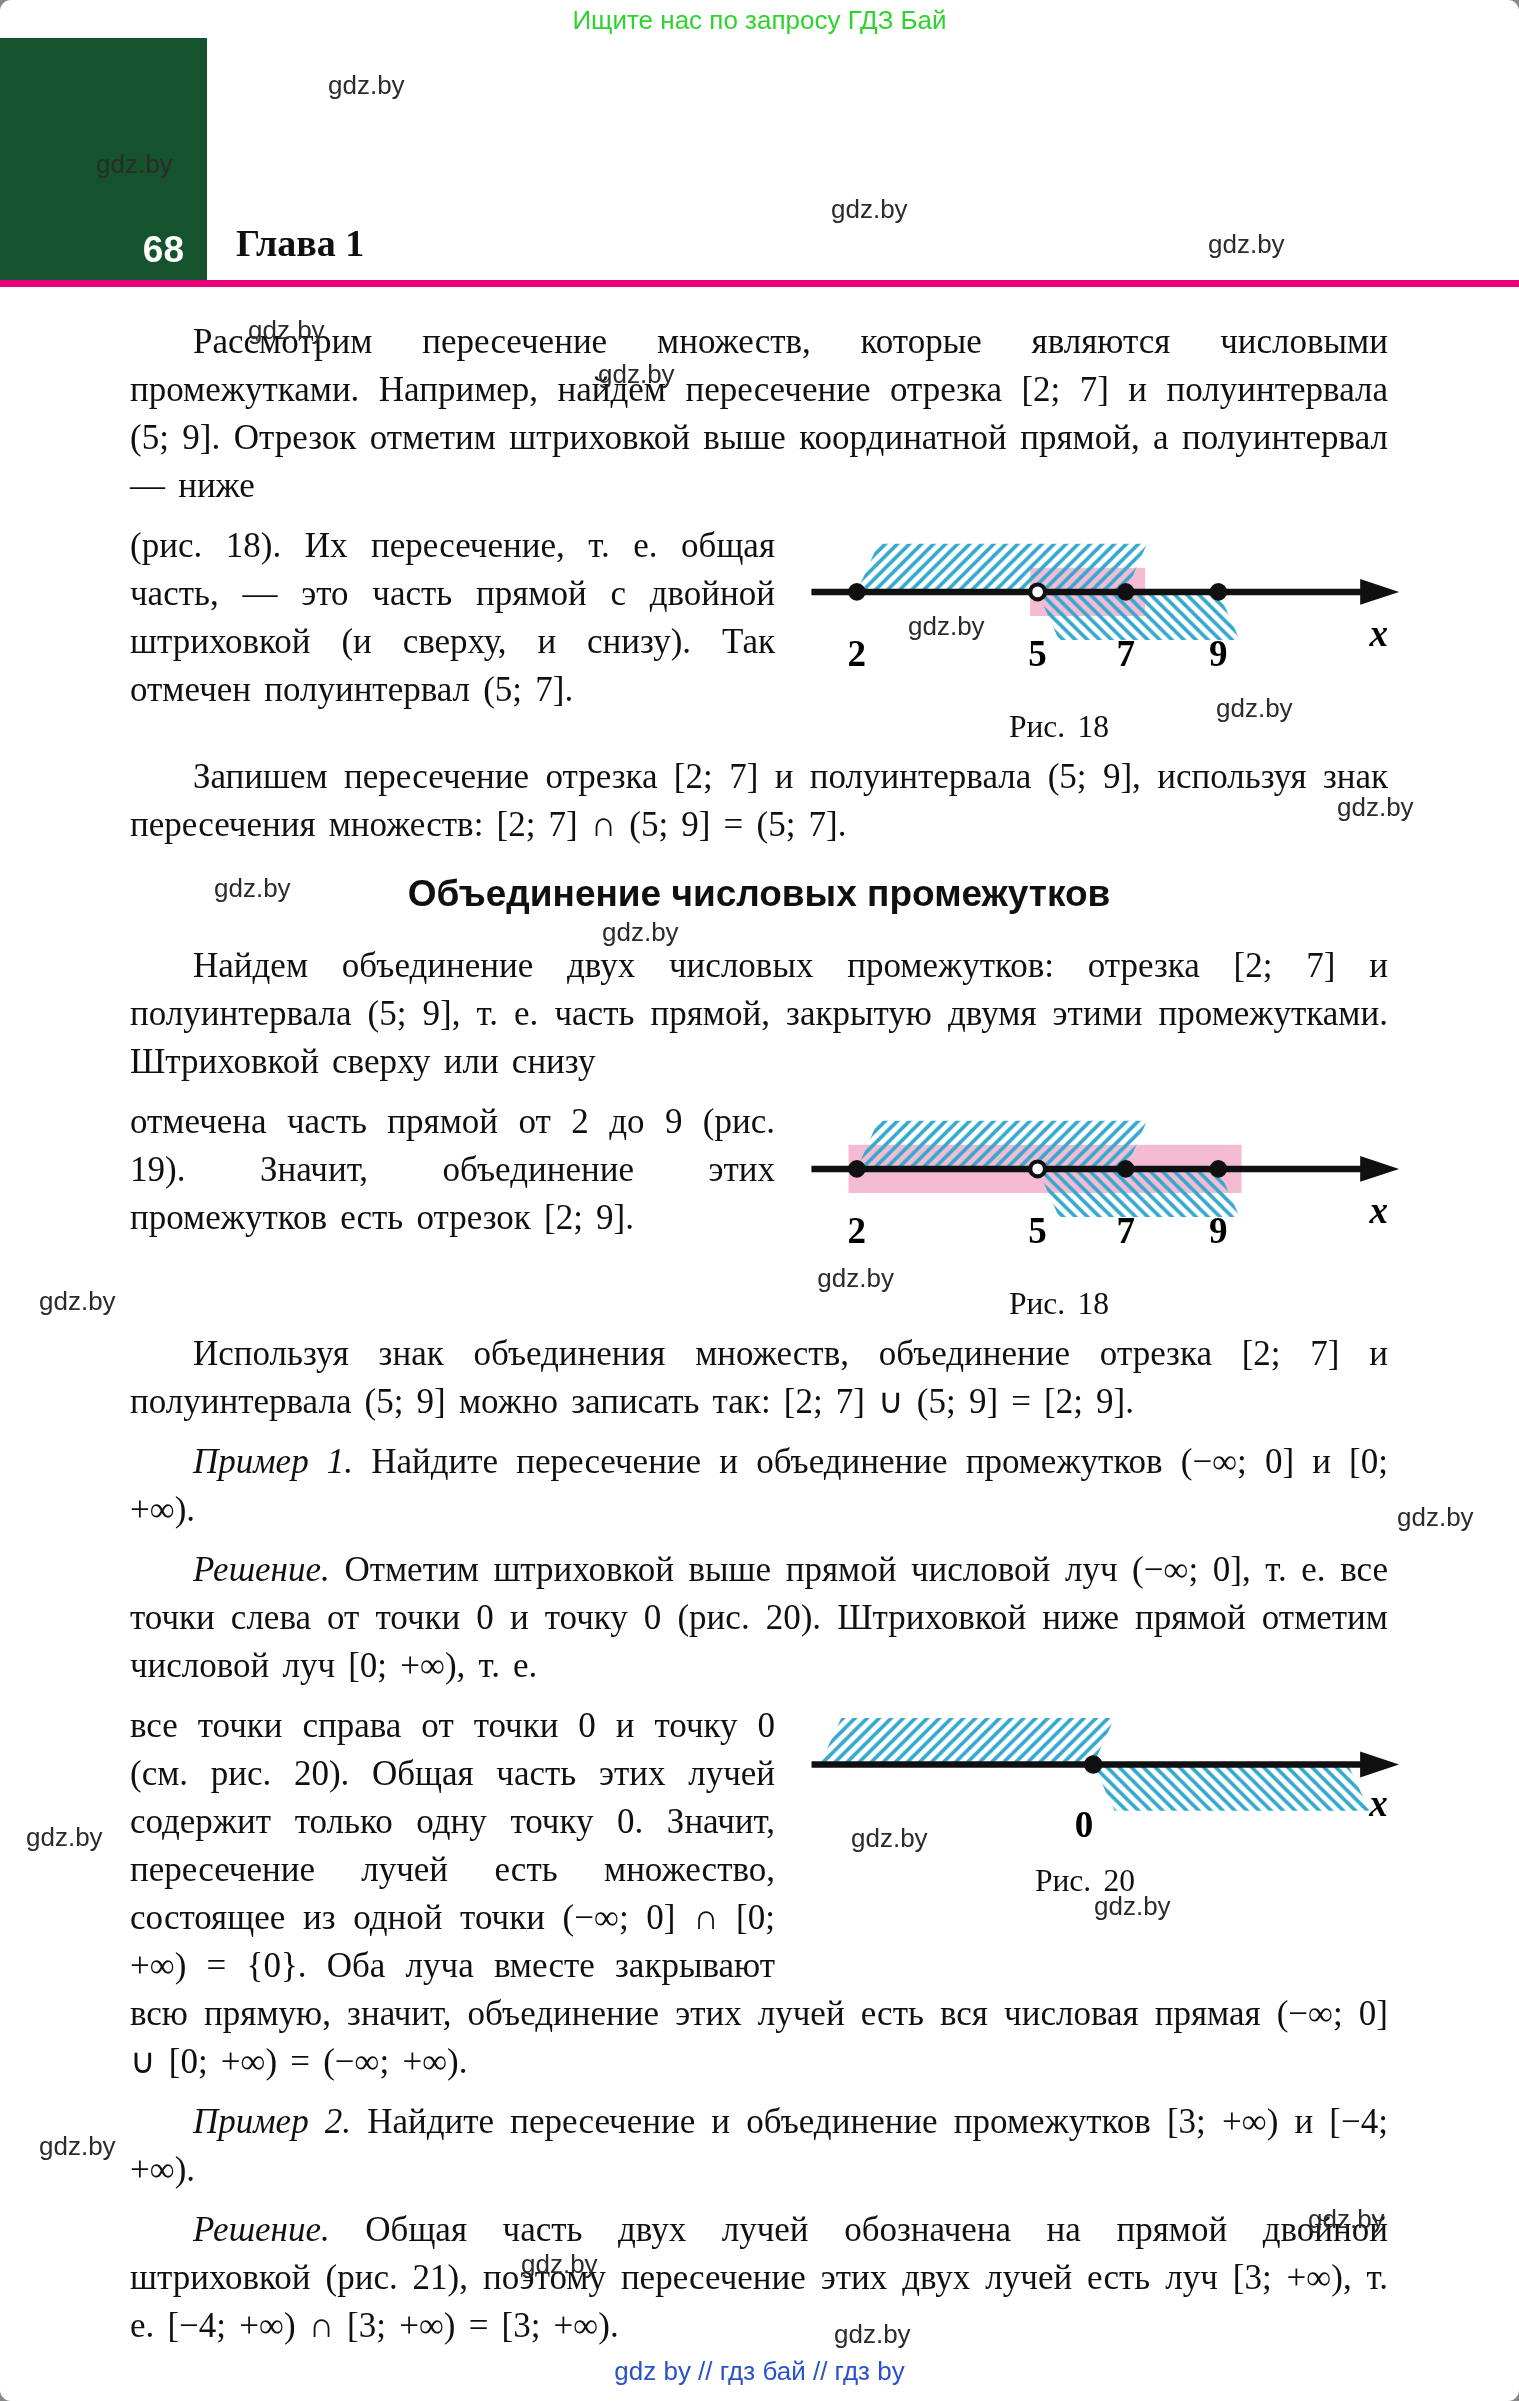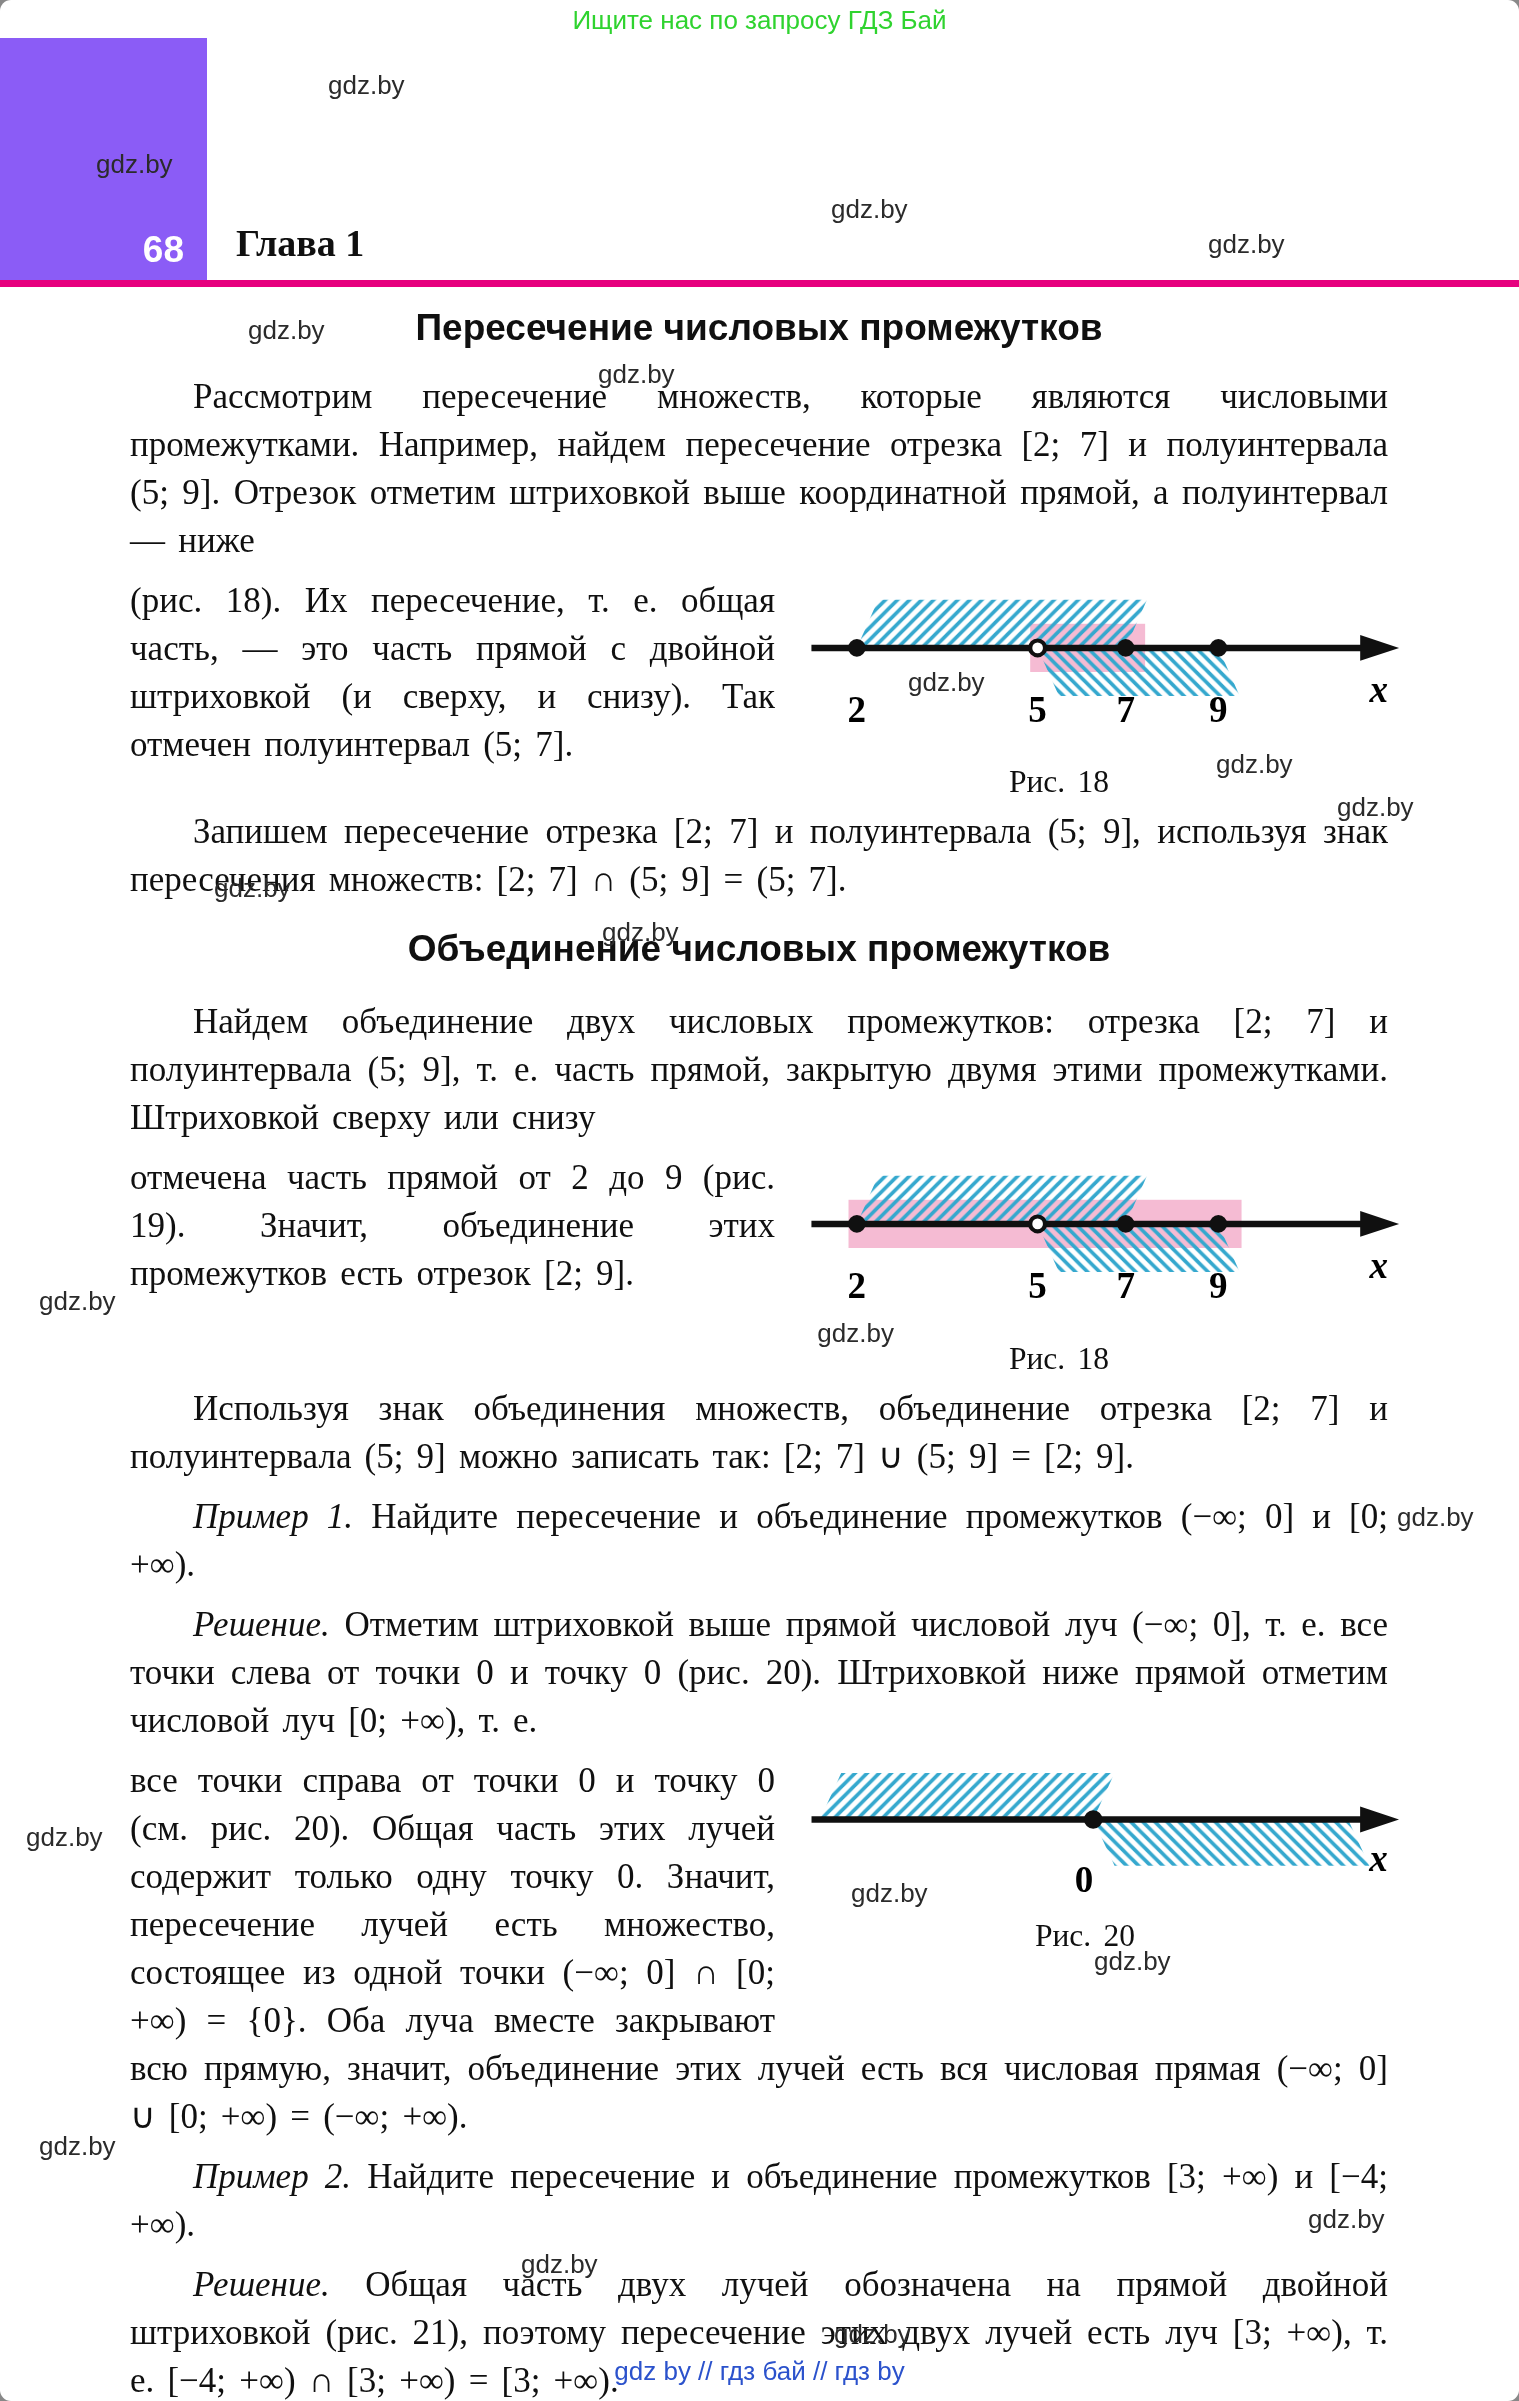--- a/index.html
+++ b/index.html
@@ -6,21 +6,21 @@
   .page {
     position:relative; width:1519px; height:2401px; background:#ffffff;
     font-family:"Liberation Serif", serif; color:#101010; overflow:hidden;border-radius:11px;
   }
   .banner {
     position:absolute; top:5.3px; left:0; width:100%; text-align:center;
     font-family:"Liberation Sans", sans-serif; font-size:26px; color:#2fd32f;
   }
   .sidebar {
     position:absolute; left:0; top:38px; width:207px; height:243px;
-    background:#8b5cf6;
+    background:#14532d;
   }
   .pagenum {
     position:absolute; right:23px; bottom:10.5px; color:#ffffff;
     font-family:"Liberation Sans", sans-serif; font-weight:bold; font-size:37px;
   }
   .chapter {
     position:absolute; left:236px; top:221px;
     font-family:"Liberation Serif", serif; font-weight:bold; font-size:38px;
   }
   .rule { position:absolute; left:0; top:280px; width:1519px; height:7px; background:#e6007e; }
@@ -74,21 +74,20 @@
   <div class="banner">Ищите нас по запросу ГДЗ Бай</div>
 
   <div class="sidebar">
     <span class="pagenum">68</span>
   </div>
   <div class="chapter">Глава 1</div>
   <div class="rule"></div>
 
   <div class="content">
 
-    <h1>Пересечение числовых промежутков</h1>
 
     <p class="indent">Рассмотрим пересечение множеств, которые являются числовыми промежутками. Например, найдем пересечение отрезка [2; 7] и полуинтервала (5; 9]. Отрезок отметим штриховкой выше координатной прямой, а полуинтервал — ниже</p>
 
     <div>
       <aside class="figfloat">
         <svg viewBox="0 0 640 178" width="595" height="165" style="font-size:40px">
           <rect x="242" y="44" width="124" height="52" fill="#f5bbd3"></rect>
           <polygon points="55,70 345,70 368,18 78,18" fill="url(#hup)"></polygon>
           <polygon points="250,70 445,70 468,122 273,122" fill="url(#hdn)"></polygon>
           <line x1="6" y1="70" x2="606" y2="70" stroke="#101010" stroke-width="7"></line>

